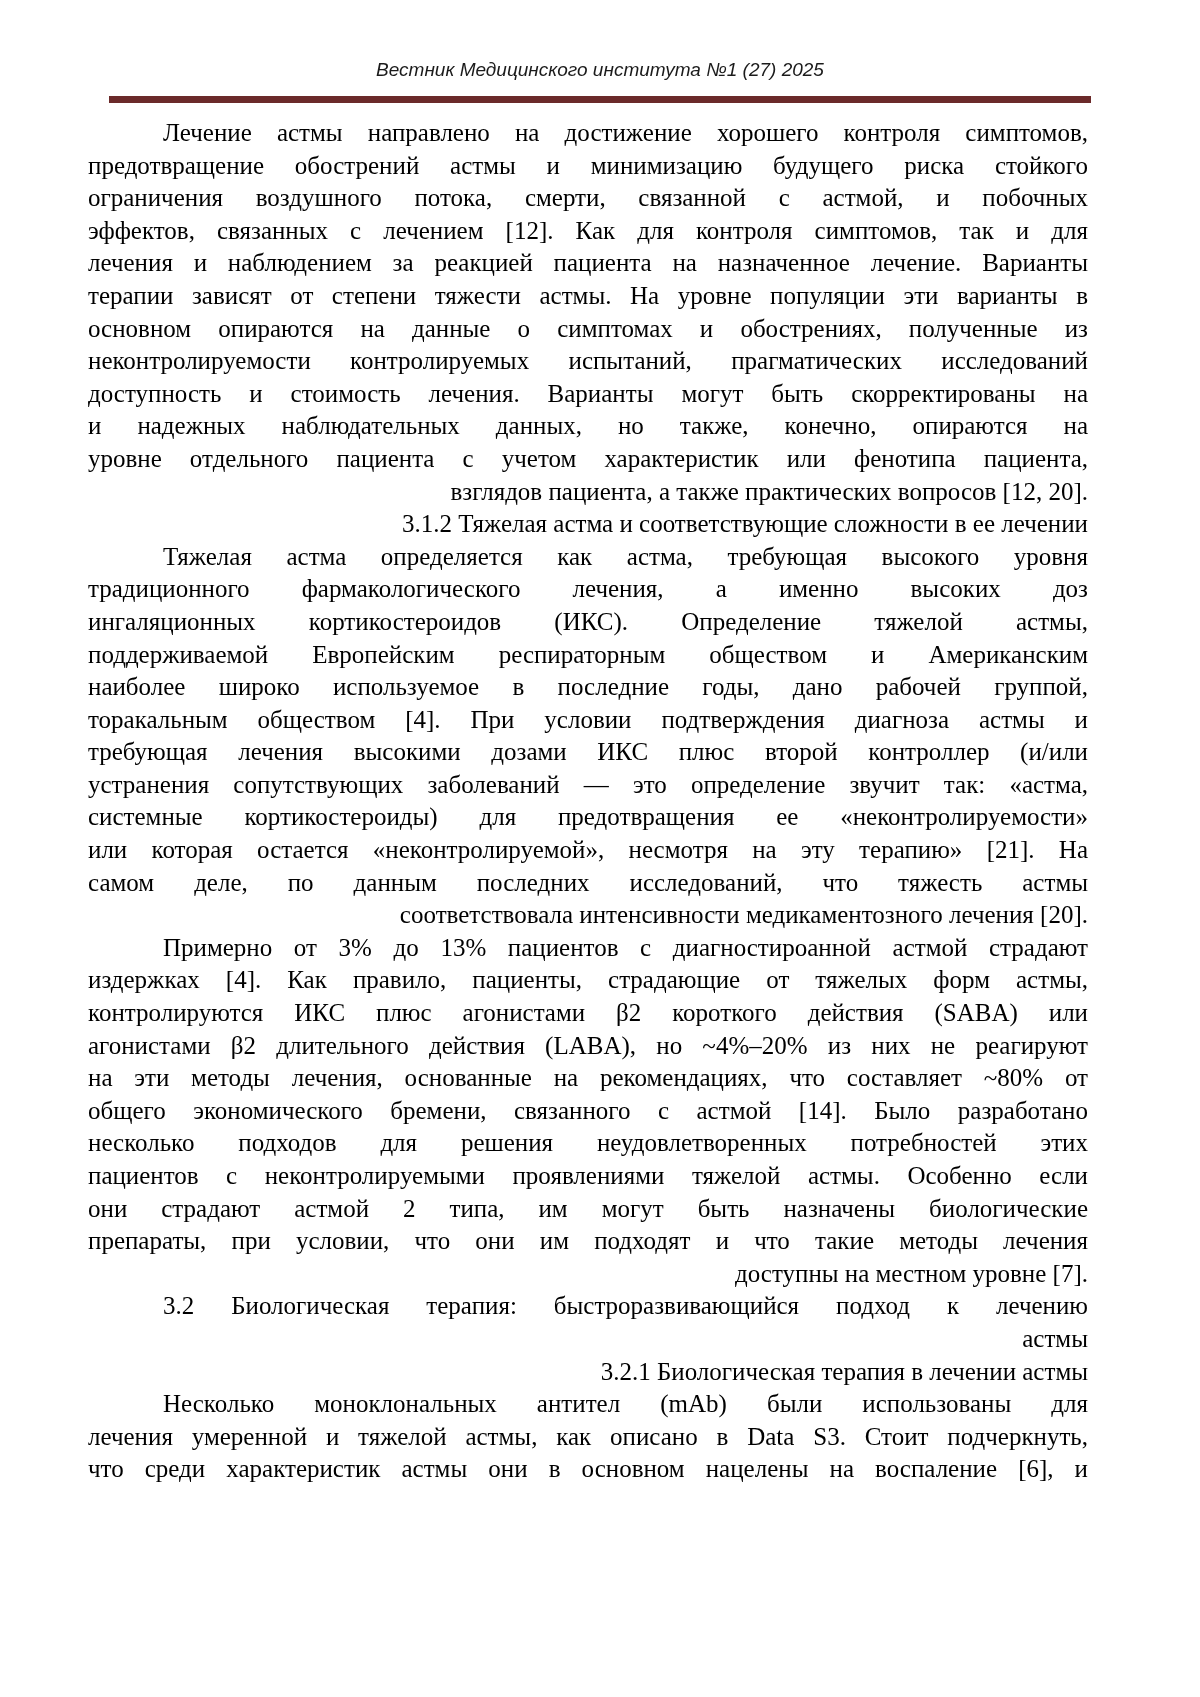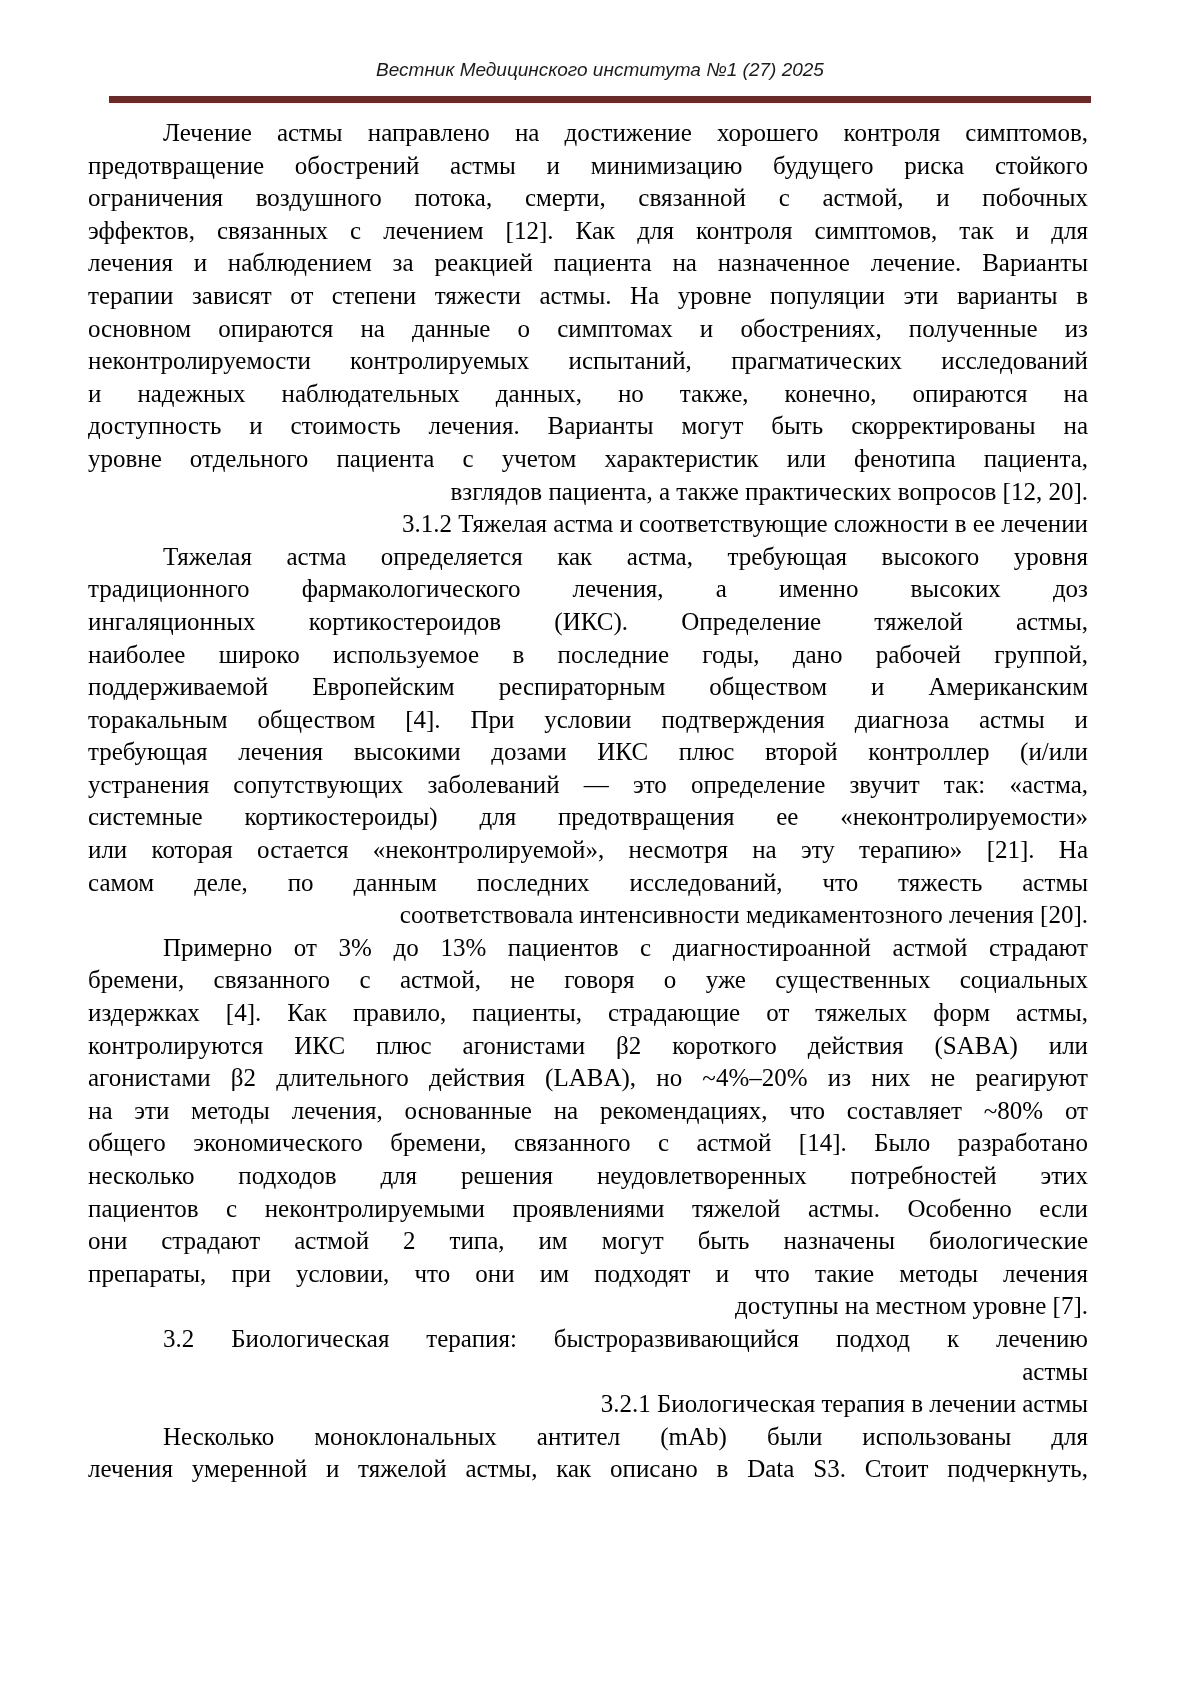--- a/index.html
+++ b/index.html
@@ -72,45 +72,44 @@
   <main class="body-text" id="body-text">
       <div class="paragraph">
         <div class="line just indent">Лечение астмы направлено на достижение хорошего контроля симптомов,</div>
         <div class="line just">предотвращение обострений астмы и минимизацию будущего риска стойкого</div>
         <div class="line just">ограничения воздушного потока, смерти, связанной с астмой, и побочных</div>
         <div class="line just">эффектов, связанных с лечением [12]. Как для контроля симптомов, так и для</div>
         <div class="line just">лечения и наблюдением за реакцией пациента на назначенное лечение. Варианты</div>
         <div class="line just">терапии зависят от степени тяжести астмы. На уровне популяции эти варианты в</div>
         <div class="line just">основном опираются на данные о симптомах и обострениях, полученные из</div>
         <div class="line just">неконтролируемости контролируемых испытаний, прагматических исследований</div>
+        <div class="line just">доступность и стоимость лечения. Варианты могут быть скорректированы на</div>
         <div class="line just">и надежных наблюдательных данных, но также, конечно, опираются на</div>
-        <div class="line just">доступность и стоимость лечения. Варианты могут быть скорректированы на</div>
         <div class="line just">уровне отдельного пациента с учетом характеристик или фенотипа пациента,</div>
         <div class="line">взглядов пациента, а также практических вопросов [12, 20].</div>
       </div>
       <div class="paragraph">
         <div class="line indent">3.1.2 Тяжелая астма и соответствующие сложности в ее лечении</div>
       </div>
       <div class="paragraph">
         <div class="line just indent">Тяжелая астма определяется как астма, требующая высокого уровня</div>
         <div class="line just">традиционного фармакологического лечения, а именно высоких доз</div>
         <div class="line just">ингаляционных кортикостероидов (ИКС). Определение тяжелой астмы,</div>
+        <div class="line just">поддерживаемой Европейским респираторным обществом и Американским</div>
         <div class="line just">наиболее широко используемое в последние годы, дано рабочей группой,</div>
-        <div class="line just">поддерживаемой Европейским респираторным обществом и Американским</div>
         <div class="line just">торакальным обществом [4]. При условии подтверждения диагноза астмы и</div>
         <div class="line just">требующая лечения высокими дозами ИКС плюс второй контроллер (и/или</div>
         <div class="line just">устранения сопутствующих заболеваний — это определение звучит так: «астма,</div>
         <div class="line just">системные кортикостероиды) для предотвращения ее «неконтролируемости»</div>
         <div class="line just">или которая остается «неконтролируемой», несмотря на эту терапию» [21]. На</div>
         <div class="line just">самом деле, по данным последних исследований, что тяжесть астмы</div>
         <div class="line">соответствовала интенсивности медикаментозного лечения [20].</div>
       </div>
       <div class="paragraph">
         <div class="line just indent">Примерно от 3% до 13% пациентов с диагностироанной астмой страдают</div>
-        <div class="line just">бремени, связанного с астмой, не говоря о уже существенных социальных</div>
         <div class="line just">издержках [4]. Как правило, пациенты, страдающие от тяжелых форм астмы,</div>
         <div class="line just">контролируются ИКС плюс агонистами β2 короткого действия (SABA) или</div>
         <div class="line just">агонистами β2 длительного действия (LABA), но ~4%–20% из них не реагируют</div>
         <div class="line just">на эти методы лечения, основанные на рекомендациях, что составляет ~80% от</div>
         <div class="line just">общего экономического бремени, связанного с астмой [14]. Было разработано</div>
         <div class="line just">несколько подходов для решения неудовлетворенных потребностей этих</div>
         <div class="line just">пациентов с неконтролируемыми проявлениями тяжелой астмы. Особенно если</div>
         <div class="line just">они страдают астмой 2 типа, им могут быть назначены биологические</div>
         <div class="line just">препараты, при условии, что они им подходят и что такие методы лечения</div>
         <div class="line">доступны на местном уровне [7].</div>

